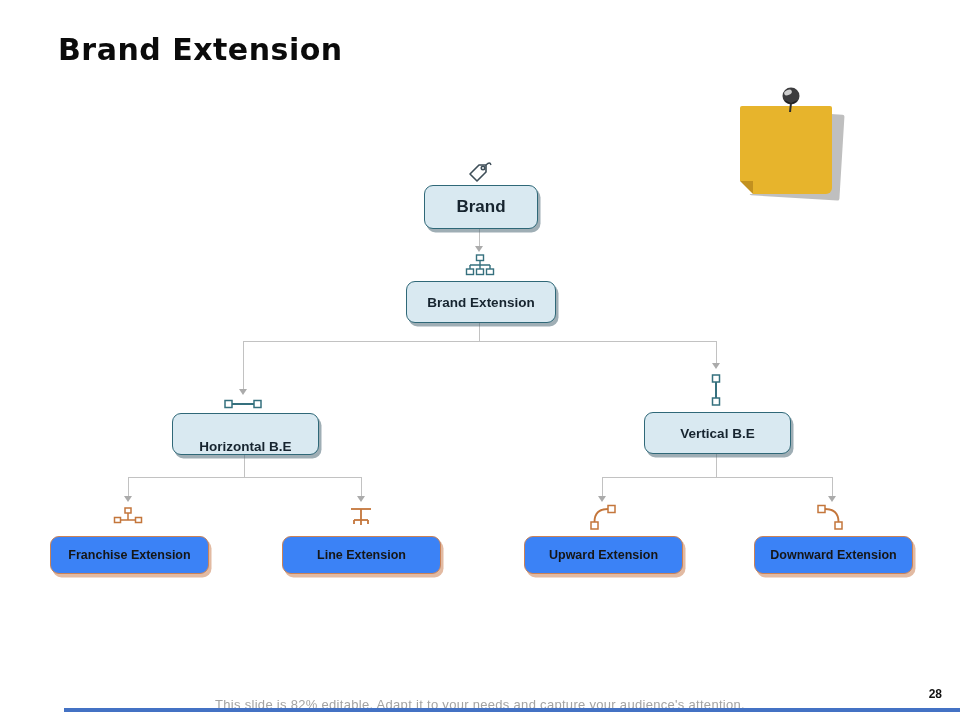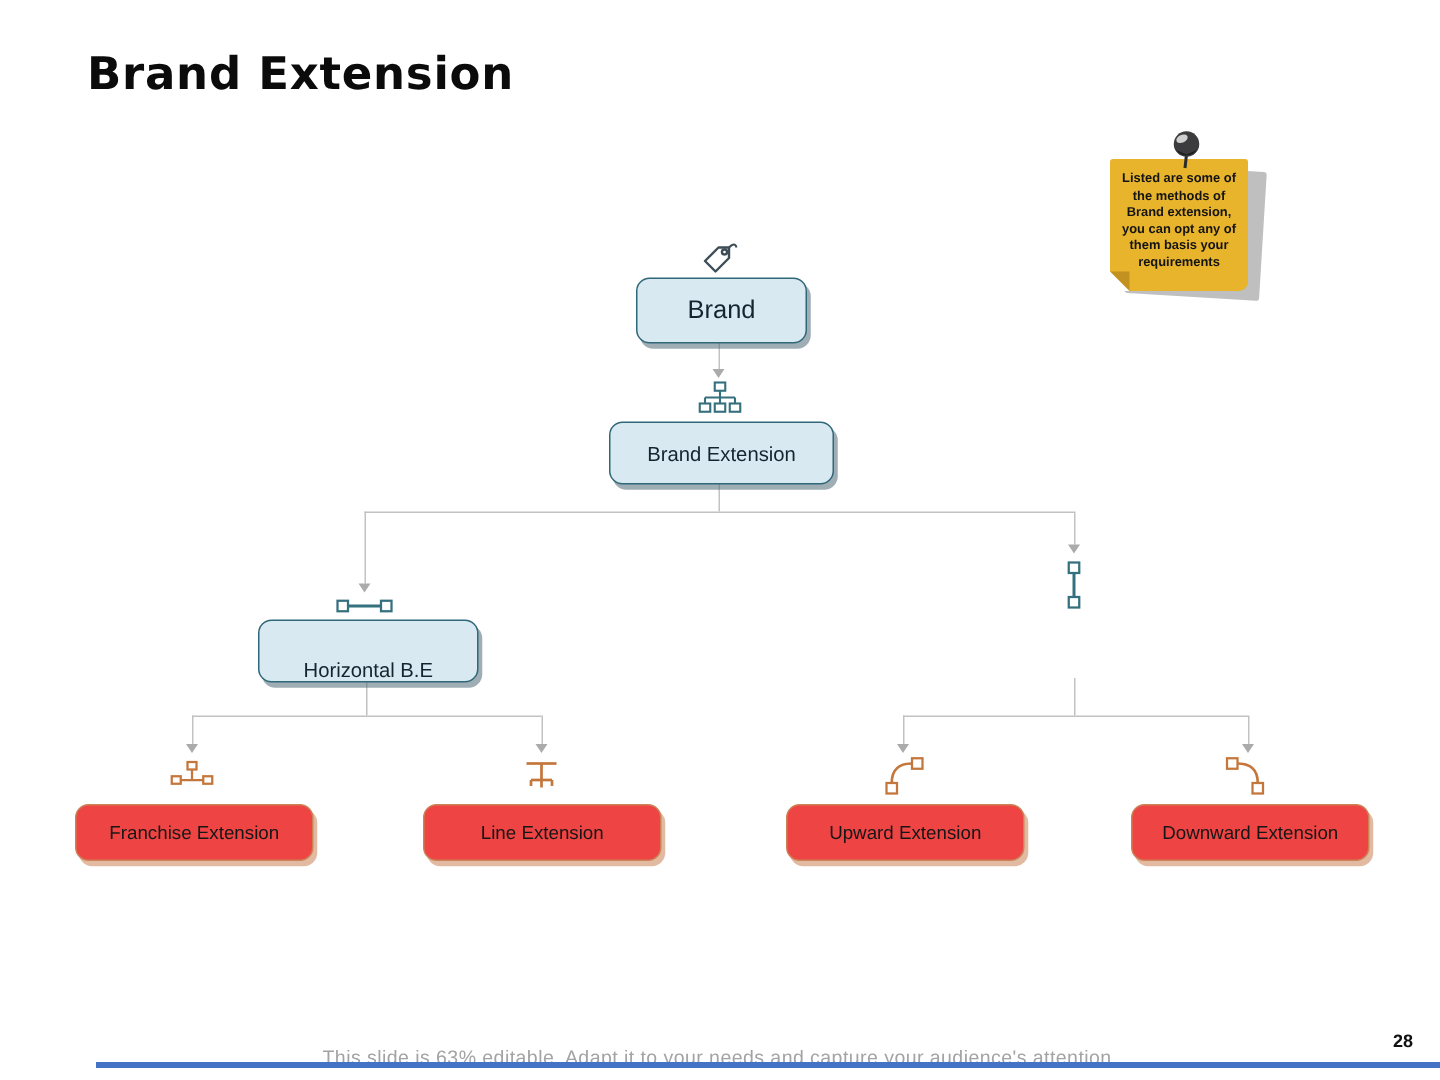--- a/index.html
+++ b/index.html
@@ -7,28 +7,28 @@
   .slide {
     position:relative; width:960px; height:712px; background:#ffffff; overflow:hidden;
   }
   .title {
     position:absolute; left:58px; top:32px; font-size:30px; font-weight:bold;
     color:#0b0b0b; letter-spacing:0.5px; font-family:"DejaVu Sans","Liberation Sans",sans-serif;
   }
   
   .node {
     position:absolute; display:flex; align-items:center; justify-content:center;
-    font-weight:normal; border-radius:9px; text-align:center; cursor:default;
+    font-weight:bold; border-radius:9px; text-align:center; cursor:default;
   }
   .node.blue {
     background:#D9E9F1; border:1.6px solid #2F6878;
     box-shadow:2.5px 3.5px 0 rgba(80,108,120,0.55); color:#16242F;
   }
   .node.orange {
-    background:#ef4444; border:1.5px solid #CB8256;
+    background:#3b82f6; border:1.5px solid #CB8256;
     box-shadow:2.5px 3.5px 0 rgba(203,130,86,0.55); color:#161616;
   }
   .lvl1 { font-size:17px; }
   .lvl2 { font-size:13.5px; }
   .lvl4 { font-size:12.5px; }
   
   .cline { position:absolute; background:#C2C2C2; }
   .vline { width:1px; }
   .hline { height:1px; }
   .arrow-down {
@@ -71,21 +71,20 @@
 </head>
 <body>
 
 <div class="slide">
 
   <div class="title">Brand Extension</div>
 
   <div class="sticky-shadow"></div>
   <div class="sticky-note">
     <div class="fold"></div>
-    <div class="sticky-text">Listed are some of the methods of Brand extension, you can opt any of them basis your requirements</div>
   </div>
   <div class="pin">
     <svg width="26" height="28" viewBox="0 0 26 28">
       <line x1="13" y1="17" x2="12" y2="26" stroke="#2b2b2b" stroke-width="2"></line>
       <circle cx="13" cy="10" r="8.5" fill="#3c3c3e"></circle>
       <ellipse cx="10" cy="6.5" rx="4" ry="2.6" fill="#cfcfcf" transform="rotate(-25 10 6.5)"></ellipse>
       <path d="M6,14 A8.5,8.5 0 0 0 20,14 L13,17 Z" fill="#1e1e1f"></path>
     </svg>
   </div>
 
@@ -197,34 +196,37 @@
   </div>
 
   <div class="node blue lvl2" style="left:406px; top:281px; width:148px; height:40px;">
     <span>Brand Extension</span>
   </div>
 
   <div class="node blue lvl2" style="left:172px; top:413px; width:145px; height:40px;align-items:flex-end;">
     <span>Horizontal B.E</span>
   </div>
 
+  <div class="node blue lvl2" style="left:644px; top:412px; width:145px; height:40px;">
+    <span>Vertical B.E</span>
+  </div>
 
   <div class="node orange lvl4" style="left:50px; top:536px; width:157px; height:36px;">
     <span>Franchise Extension</span>
   </div>
 
   <div class="node orange lvl4" style="left:282px; top:536px; width:157px; height:36px;">
     <span>Line Extension</span>
   </div>
 
   <div class="node orange lvl4" style="left:524px; top:536px; width:157px; height:36px;">
     <span>Upward Extension</span>
   </div>
 
   <div class="node orange lvl4" style="left:754px; top:536px; width:157px; height:36px;">
     <span>Downward Extension</span>
   </div>
 
-  <div class="footer">This slide is 63% editable. Adapt it to your needs and capture your audience's attention.</div>
+  <div class="footer">This slide is 82% editable. Adapt it to your needs and capture your audience's attention.</div>
   <div class="page-num">28</div>
   <div class="accent-bar"></div>
 
 </div>
 
 </body></html>

